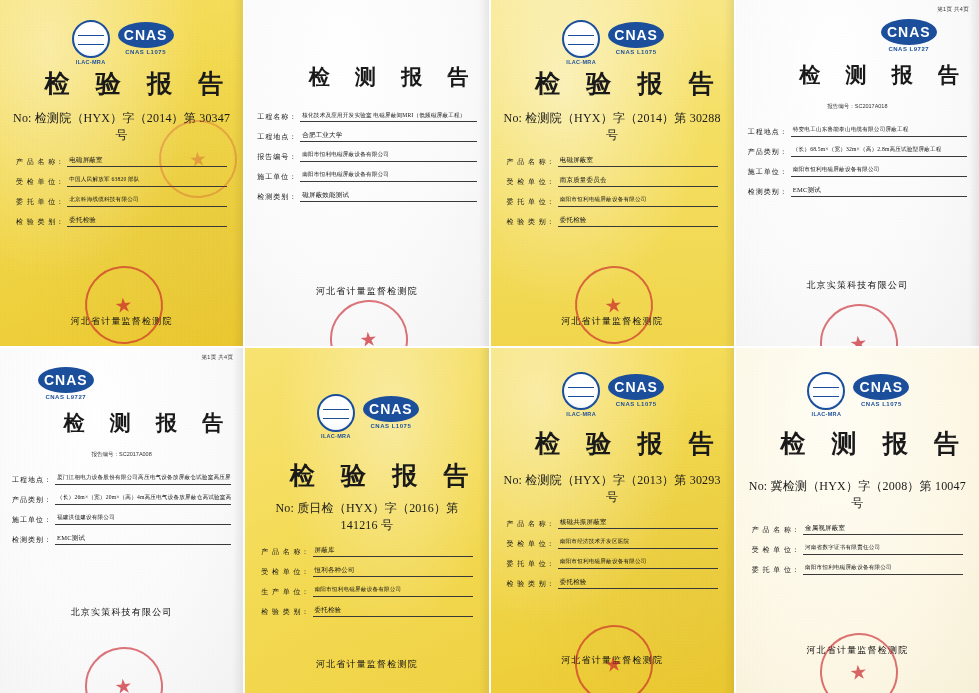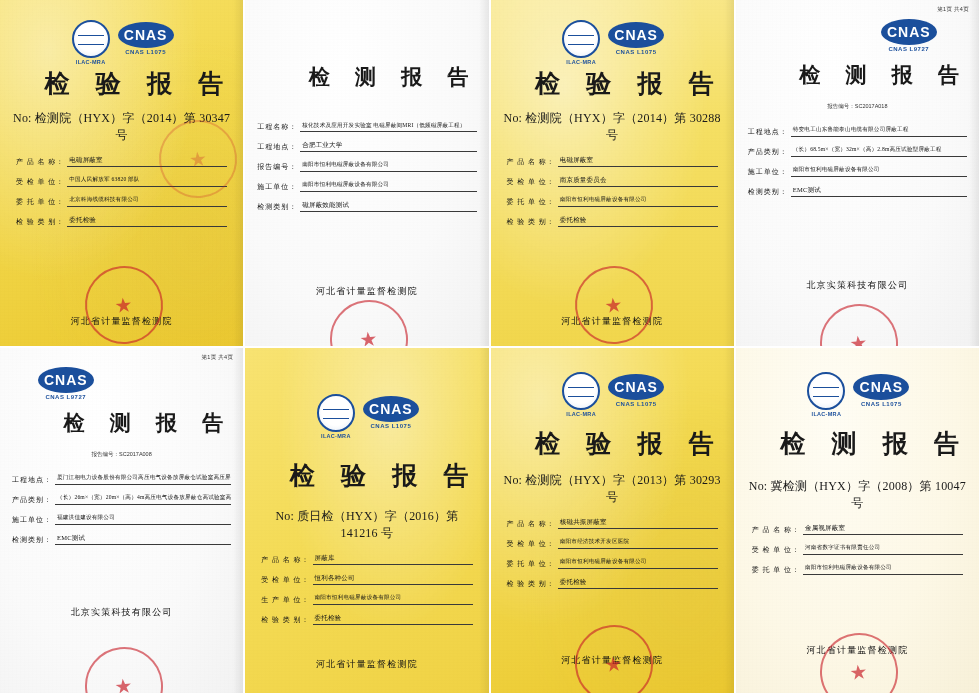--- a/index.html
+++ b/index.html
@@ -296,21 +296,21 @@
         <div class="star">★</div>
       </div>
     <div class="edge-shadow"></div>
   </div>
 
   <div class="cert paper-white">
     <div class="grain"></div>
     <div class="topline"></div>
     <div class="logo-row" style="height:28px"></div>
     <div class="title mid" style="margin-top:18px">检 测 报 告</div>
-    <div class="fields wide" style="margin-top:26px">
+    <div class="fields wide" style="margin-top:16px">
       <div class="field tight">
         <span class="lab">工程名称：</span>
         <span class="val" style="white-space:normal;line-height:9px">核化技术及应用开发实验室
 电磁屏蔽间MRI（低频磁屏蔽工程）</span>
       </div>
       <div class="field">
         <span class="lab">工程地点：</span>
         <span class="val">合肥工业大学</span>
       </div>
       <div class="field tight">
@@ -460,21 +460,21 @@
       <div class="ilac">
         <div class="circ"></div>
         <div class="lbl">ILAC-MRA</div>
       </div>
       <div class="cnas">
         <div class="oval">CNAS</div>
         <div class="code">CNAS L1075</div>
       </div>
     </div>
     <div class="title big" style="margin-top:18px">检 验 报 告</div>
-    <div class="docno" style="margin-top:12px">No: 质日检（HYX）字（2016）第 141216 号</div>
+    <div class="docno" style="margin-top:4px">No: 质日检（HYX）字（2016）第 141216 号</div>
     <div class="fields">
       <div class="field">
         <span class="lab">产 品 名 称：</span>
         <span class="val">屏蔽库</span>
       </div>
       <div class="field">
         <span class="lab">受 检 单 位：</span>
         <span class="val">恒利各种公司</span>
       </div>
       <div class="field tight">

